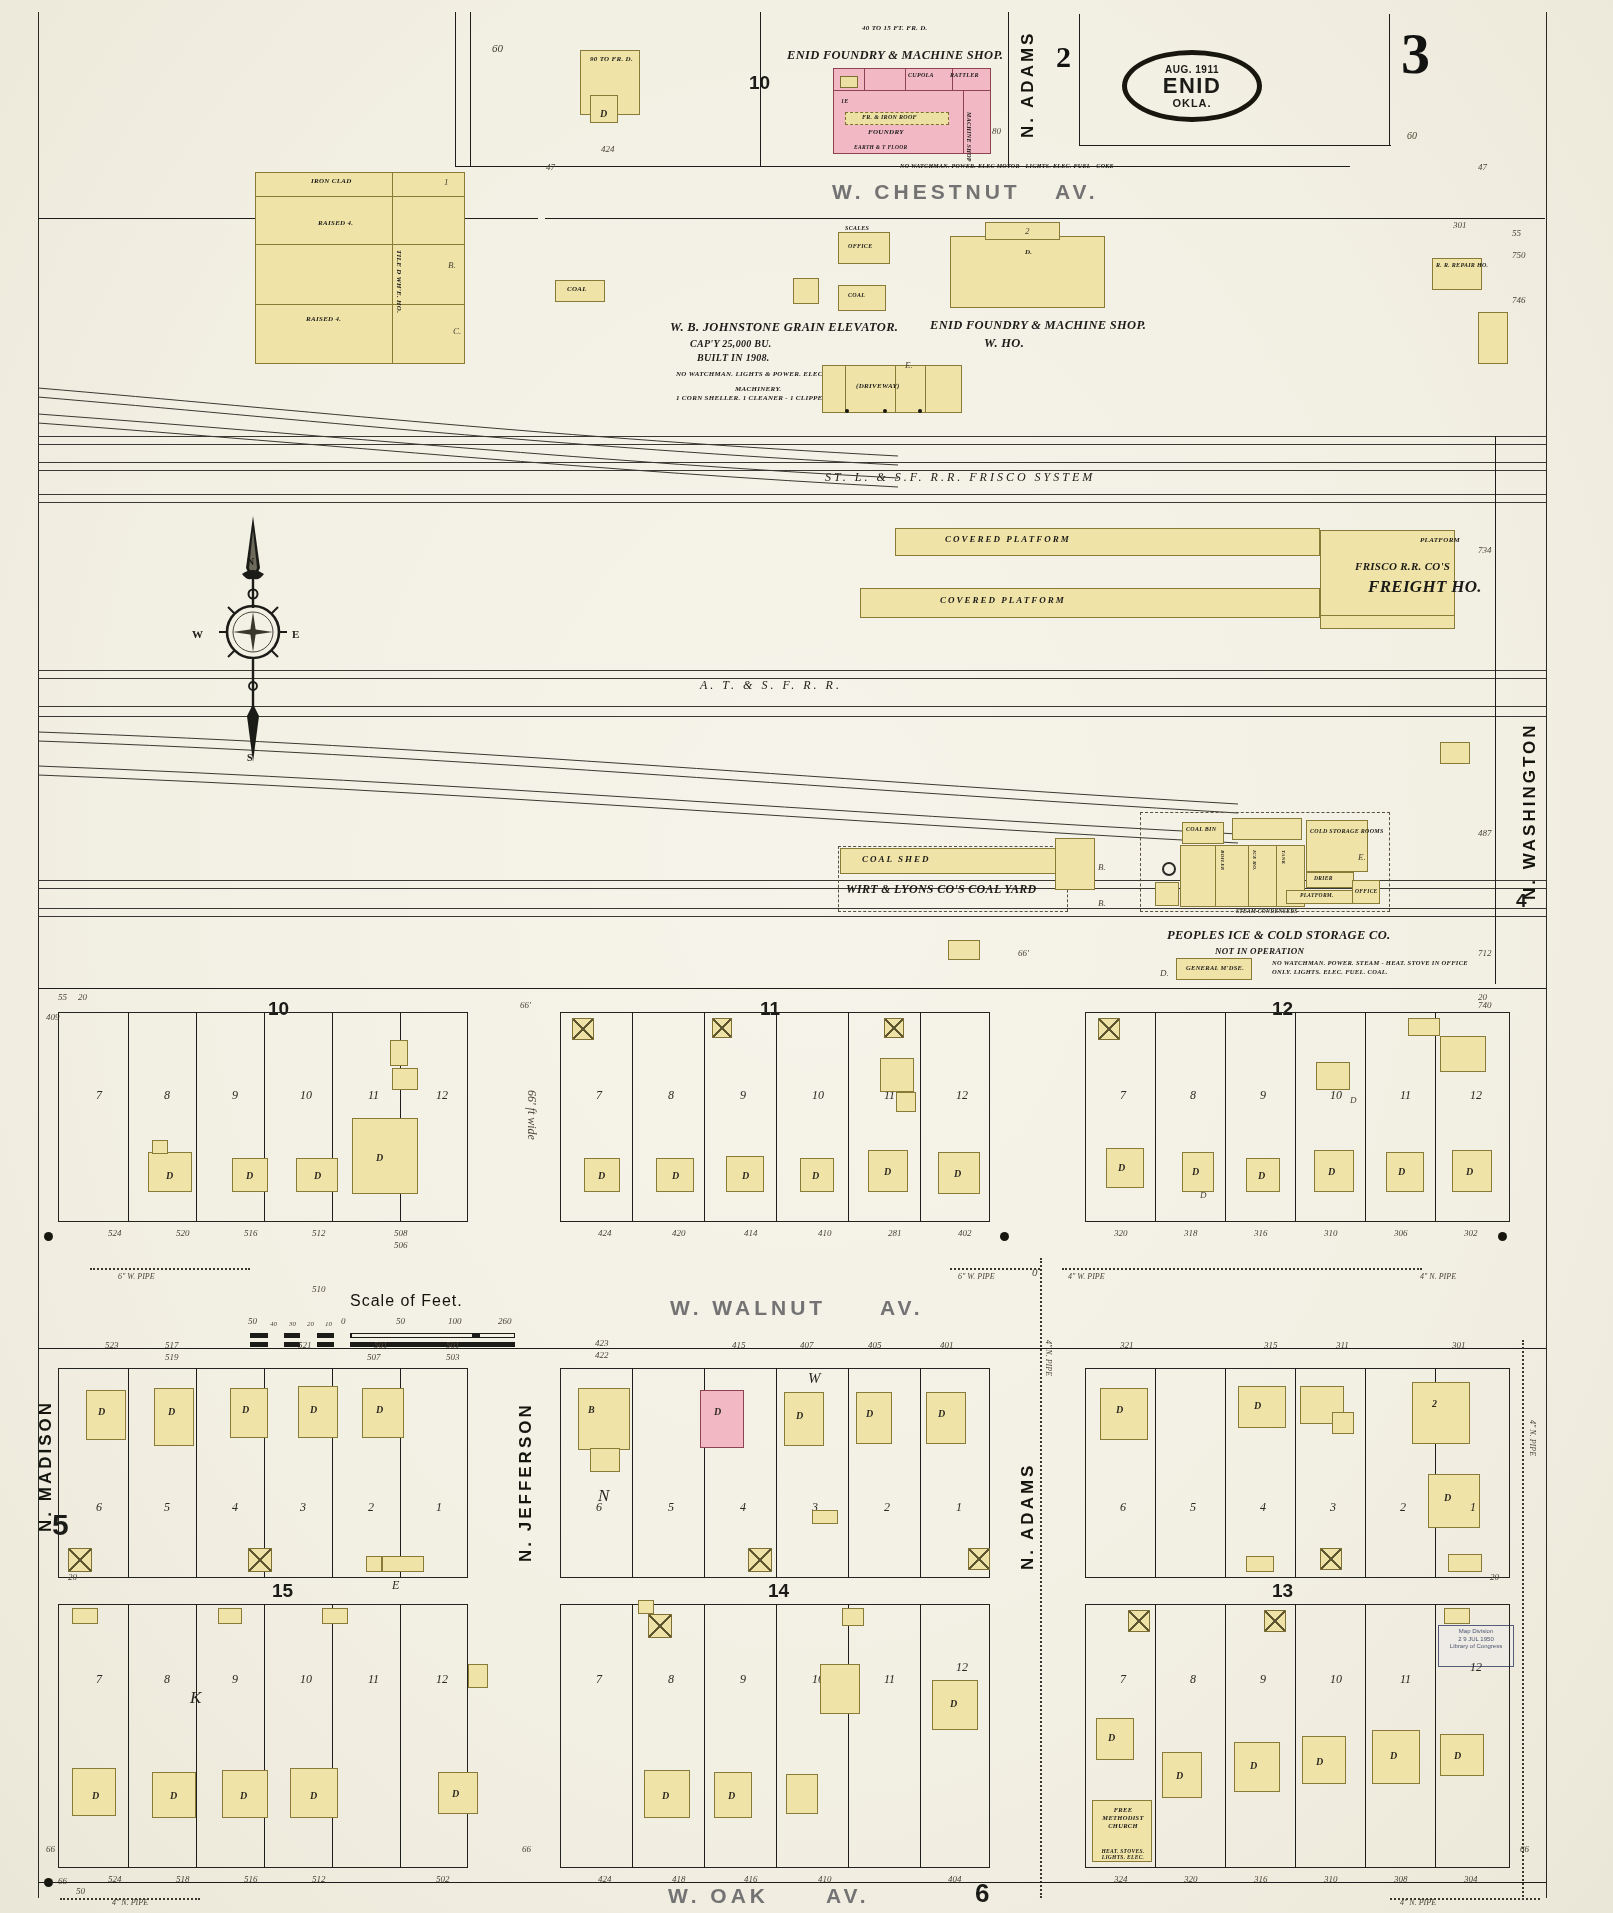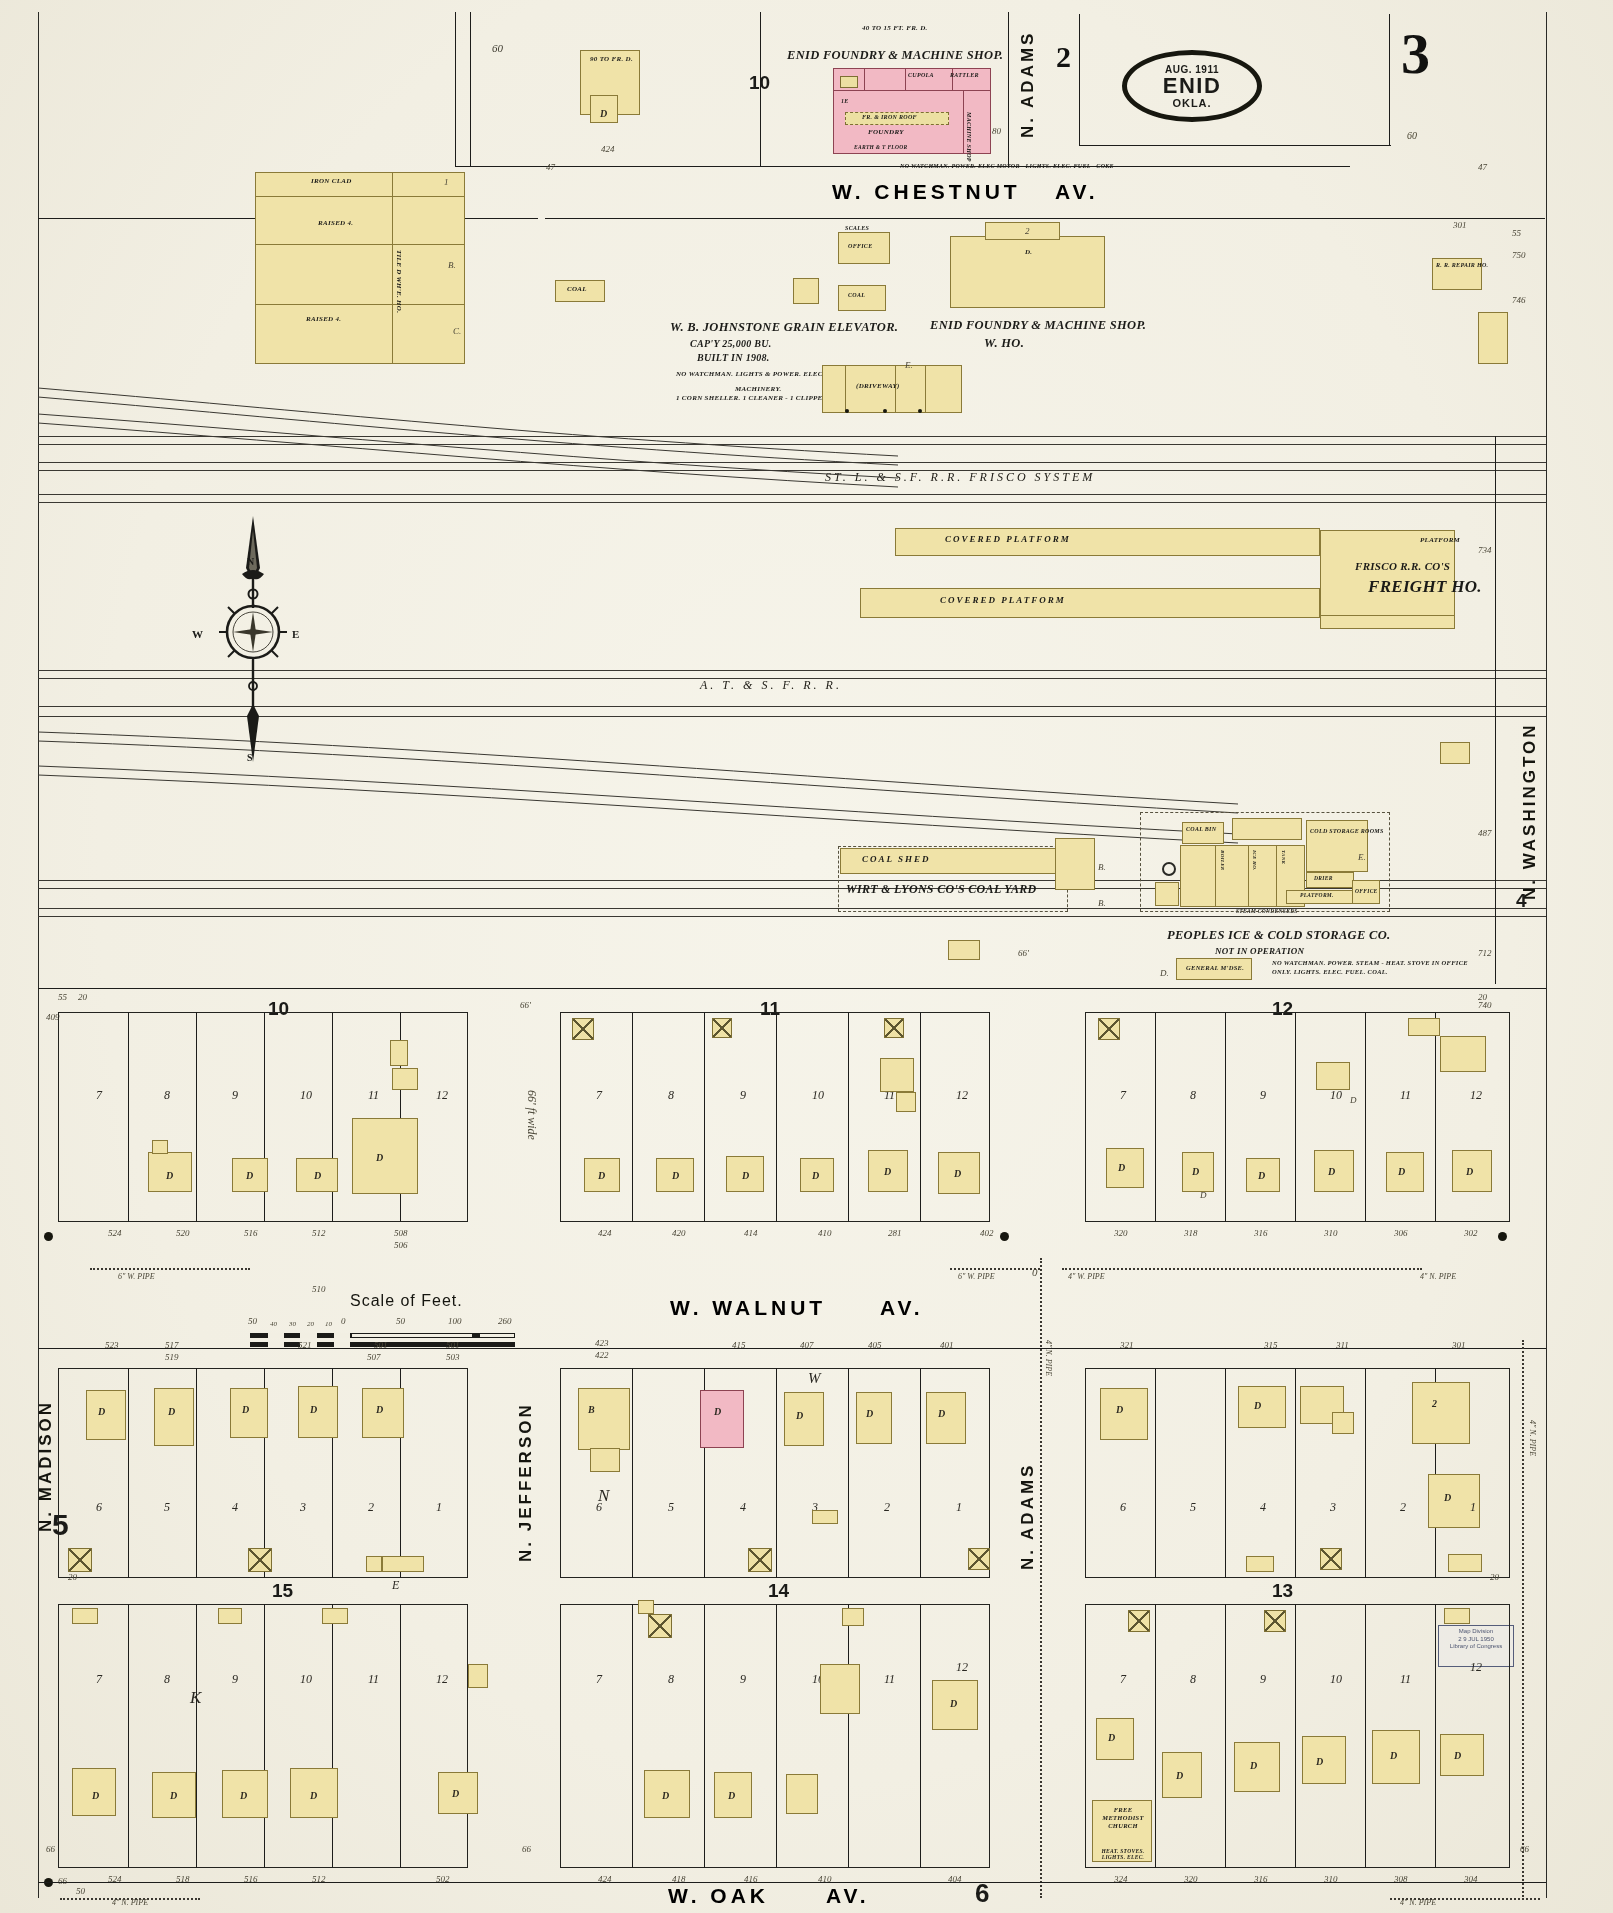--- a/index.html
+++ b/index.html
@@ -21,21 +21,21 @@
      background:linear-gradient(to top right,transparent 47%,#5d5630 47%,#5d5630 53%,transparent 53%);}
   .xbox:after{background:linear-gradient(to bottom right,transparent 47%,#5d5630 47%,#5d5630 53%,transparent 53%);}
   
   .t{position:absolute;color:#1b1b18;white-space:nowrap;font-family:"Liberation Serif",serif;}
   .script{font-family:"Liberation Serif",serif;font-style:italic;font-weight:700;letter-spacing:.3px;}
   .tiny{font-size:7px;}
   .num{font-family:"Liberation Serif",serif;font-style:italic;font-size:11px;color:#3a372c;}
   .numsm{font-family:"Liberation Serif",serif;font-style:italic;font-size:9px;color:#4a4637;}
   .blocknum{font-family:"Liberation Sans",sans-serif;font-weight:700;font-size:19px;color:#1b1b18;}
   .lotnum{font-family:"Liberation Serif",serif;font-style:italic;font-size:12px;color:#2a2822;}
-  .street{font-family:"Liberation Sans",sans-serif;font-weight:700;font-size:21px;letter-spacing:4px;color:#000000;text-align:center;}
+  .street{font-family:"Liberation Sans",sans-serif;font-weight:700;font-size:21px;letter-spacing:4px;color:#737373;text-align:center;}
   .streetv{font-family:"Liberation Sans",sans-serif;font-weight:700;font-size:17px;letter-spacing:3px;color:#15150f;
       writing-mode:vertical-rl;transform:rotate(180deg);}
   .dlet{font-family:"Liberation Serif",serif;font-style:italic;font-weight:700;font-size:10px;color:#2e2b22;}
   .rr{font-family:"Liberation Serif",serif;font-style:italic;font-size:12px;letter-spacing:3px;color:#22201a;}
   .edge{font-family:"Liberation Serif",serif;font-style:italic;font-size:10px;color:#46422f;}
   
   #titleoval{position:absolute;border:5px solid #17170f;border-radius:50%;
       display:flex;flex-direction:column;align-items:center;justify-content:center;background:transparent;}
   .sheetno{font-family:"Liberation Serif",serif;font-weight:700;color:#121210;}
   
@@ -345,21 +345,21 @@
   <div class="t dlet" style="left:884px;top:1166px;">D</div>
   <div class="yb" style="left:938px;top:1152px;width:42px;height:42px;"></div>
   <div class="t dlet" style="left:954px;top:1168px;">D</div>
   <div class="yb" style="left:880px;top:1058px;width:34px;height:34px;"></div>
   <div class="yb" style="left:896px;top:1092px;width:20px;height:20px;"></div>
   <div class="t numsm" style="left:598px;top:1228px;">424</div>
   <div class="t numsm" style="left:672px;top:1228px;">420</div>
   <div class="t numsm" style="left:744px;top:1228px;">414</div>
   <div class="t numsm" style="left:818px;top:1228px;">410</div>
   <div class="t numsm" style="left:888px;top:1228px;">281</div>
-  <div class="t numsm" style="left:958px;top:1228px;margin-left:22px;">402</div>
+  <div class="t numsm" style="left:958px;top:1228px;">402</div>
   <div class="dot" style="left:1000px;top:1232px;width:9px;height:9px;"></div>
 
   <div class="lot" style="left:1085px;top:1012px;width:425px;height:210px;"></div>
   <div class="line vl" style="left:1155px;top:1012px;height:210px;"></div>
   <div class="line vl" style="left:1225px;top:1012px;height:210px;"></div>
   <div class="line vl" style="left:1295px;top:1012px;height:210px;"></div>
   <div class="line vl" style="left:1365px;top:1012px;height:210px;"></div>
   <div class="line vl" style="left:1435px;top:1012px;height:210px;"></div>
   <div class="t lotnum" style="left:1120px;top:1088px;">7</div>
   <div class="t lotnum" style="left:1190px;top:1088px;">8</div>

